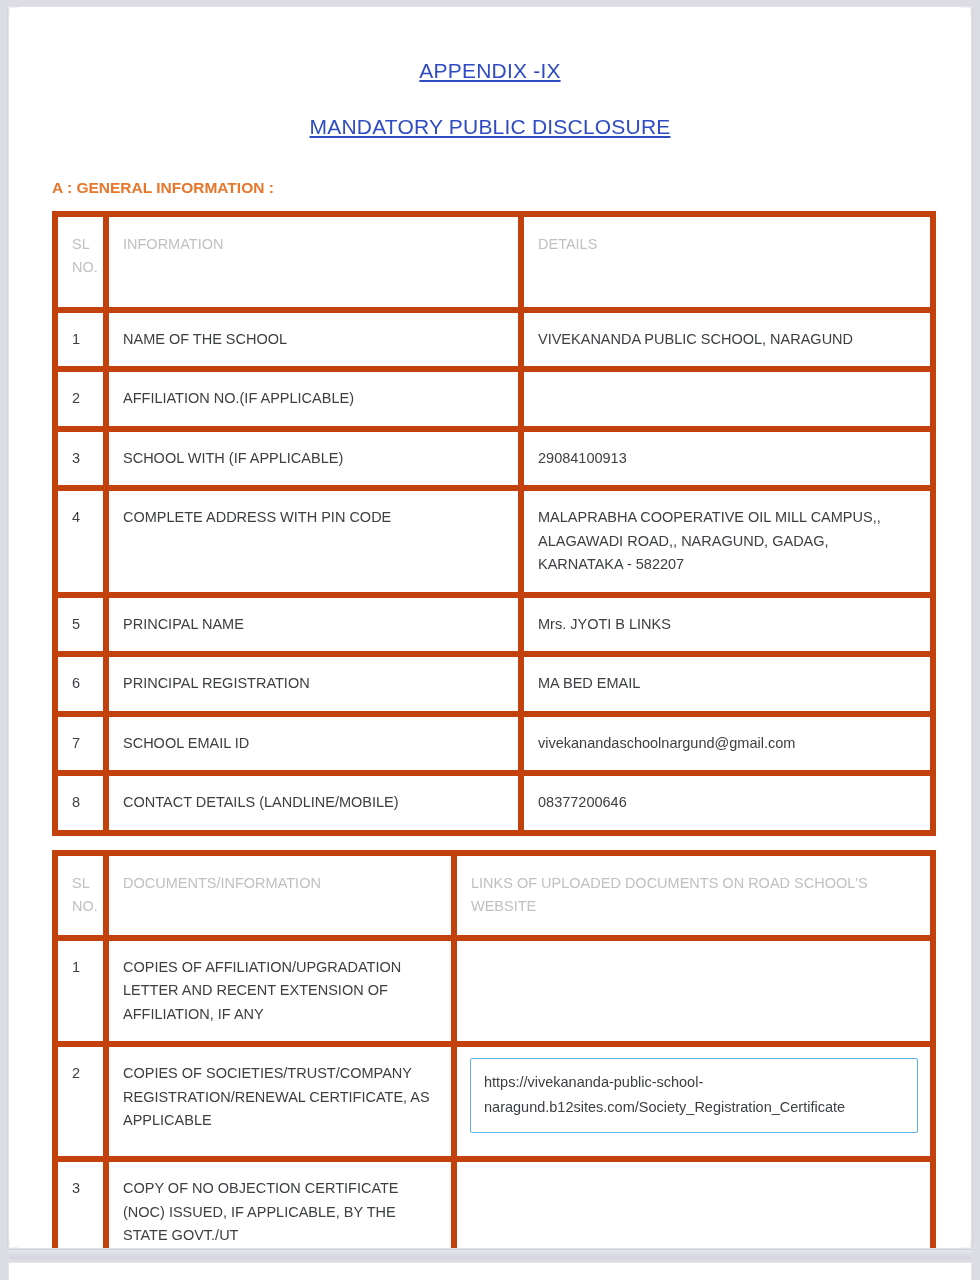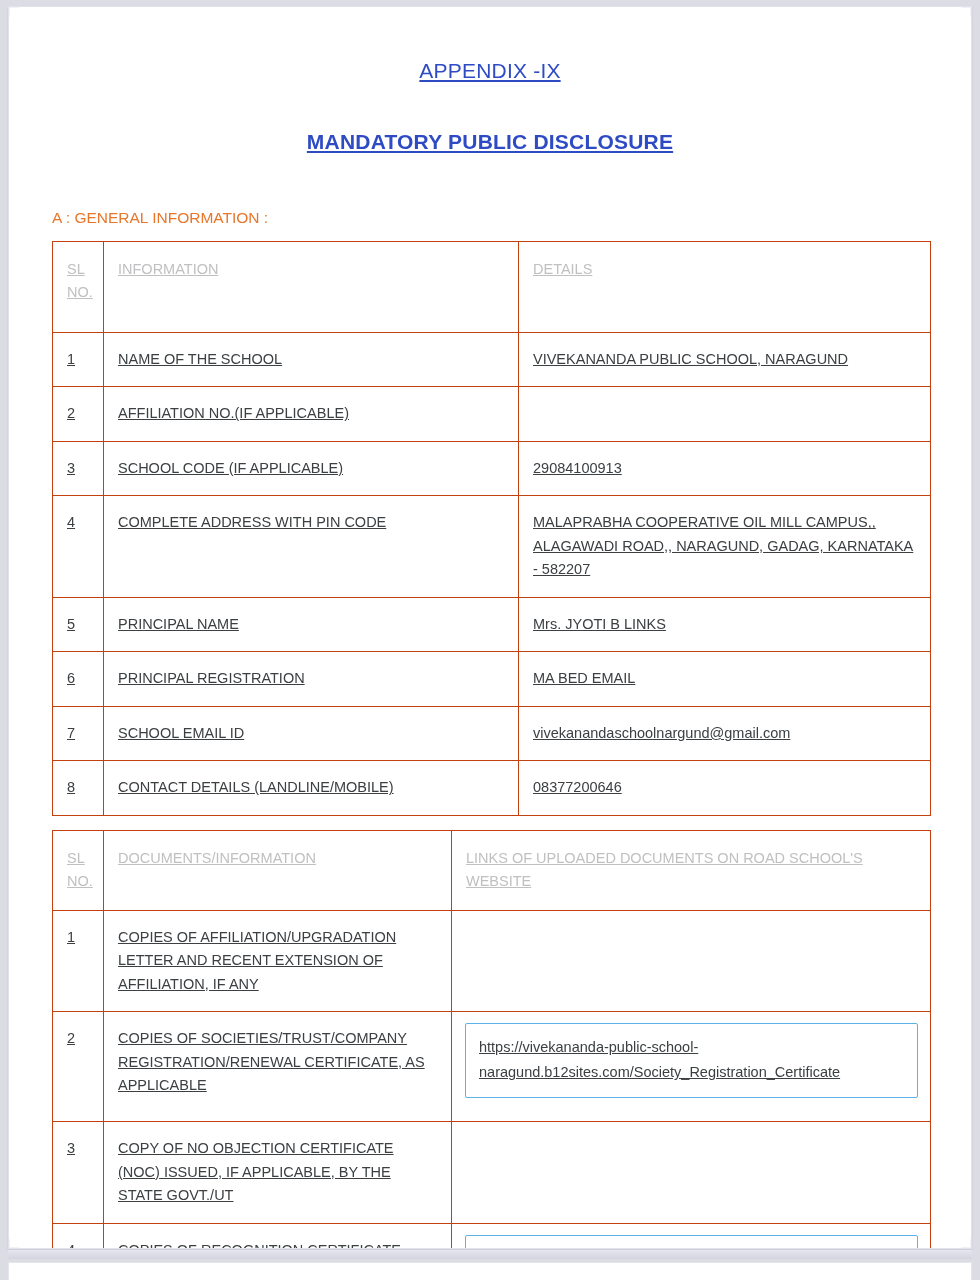--- a/index.html
+++ b/index.html
@@ -63,50 +63,49 @@
 
   .doc-title {
     text-align: center;
     color: #2F4BC4;
     text-decoration: underline;
     font-size: 21px;
     letter-spacing: .2px;
     font-weight: 400;
   }
   #title-appendix { margin: 0; padding-top: 52px; }
-  #title-disclosure { margin: 17px; padding-top: 30px; font-weight: bold; }
+  #title-disclosure { margin: 2px; padding-top: 30px; }
 
   .section-heading {
     color: #E8762B;
     font-size: 15.5px;
-    font-weight: 400;
+    font-weight: 700;
     margin: 0;
     padding-left: 43px;
   }
   #section-a-heading { padding-top: 38px; }
   #section-b-heading { padding-top: 24px; }
 
   table.disclosure-table {
     border-collapse: collapse;
     table-layout: fixed;
     margin: 14px 0 0 43px;
     width: 878px;
     background: #fff;
   }
   table.disclosure-table td,
   table.disclosure-table th {
-    border: 1px solid #c2410c;
+    border: 6px solid #c2410c;
     vertical-align: top;
     text-align: left;
     font-weight: 400;
     padding: 15px 13px 15px 14px;
     font-size: 14.5px;
     line-height: 1.62;
     color: #3c4043;
-    text-decoration: underline;
   }
   table.disclosure-table thead th {
     color: #c0c0c2;
     font-size: 14.5px;
     padding-top: 16px;
     padding-bottom: 16px;
   }
   #table-general thead th { height: 58px; }
   #table-documents thead th { height: 36px; }
 
@@ -175,21 +174,21 @@
             <td class="cell-info">NAME OF THE SCHOOL</td>
             <td class="cell-details">VIVEKANANDA PUBLIC SCHOOL, NARAGUND</td>
           </tr>
           <tr>
             <td class="cell-sl">2</td>
             <td class="cell-info">AFFILIATION NO.(IF APPLICABLE)</td>
             <td class="cell-details"></td>
           </tr>
           <tr>
             <td class="cell-sl">3</td>
-            <td class="cell-info">SCHOOL CODE (IF APPLICABLE)</td>
+            <td class="cell-info">SCHOOL WITH (IF APPLICABLE)</td>
             <td class="cell-details">29084100913</td>
           </tr>
           <tr class="row-tall">
             <td class="cell-sl">4</td>
             <td class="cell-info">COMPLETE ADDRESS WITH PIN CODE</td>
             <td class="cell-details">MALAPRABHA COOPERATIVE OIL MILL CAMPUS,, ALAGAWADI ROAD,, NARAGUND, GADAG, KARNATAKA - 582207</td>
           </tr>
           <tr>
             <td class="cell-sl">5</td>
             <td class="cell-info">PRINCIPAL NAME</td>

